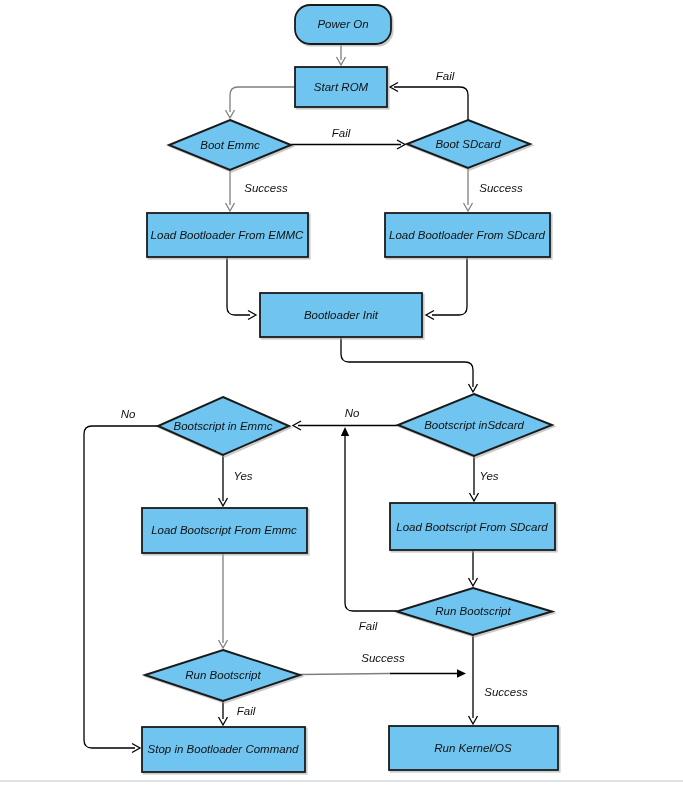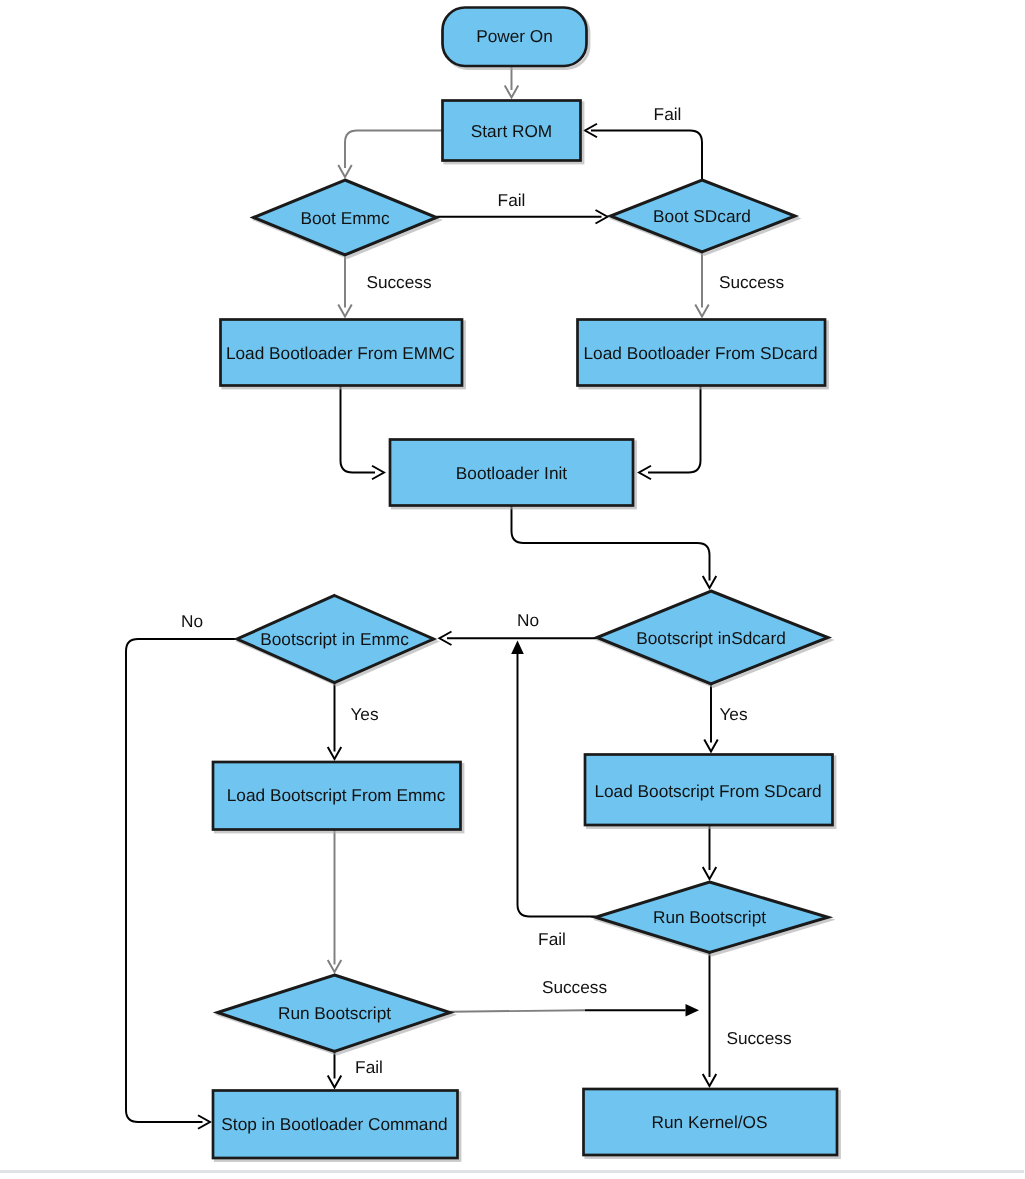--- a/index.html
+++ b/index.html
@@ -3,20 +3,21 @@
 <meta charset="utf-8">
 <style>
   html, body { margin: 0; padding: 0; background: #ffffff; }
   .stage {
     position: relative;
     width: 683px;
     height: 786px;
     background: #ffffff;
     overflow: hidden;
     font-family: "Liberation Sans", "DejaVu Sans", sans-serif;
+    font-style: italic;
   }
   svg { position: absolute; left: 0; top: 0; display: block; }
 
   .shape {
     fill: var(--node-fill, #6FC5F0);
     stroke: var(--node-border, #1a1a1a);
     stroke-width: 1.8px;
   }
   .shape.decision { stroke-width: 2px; }
 

